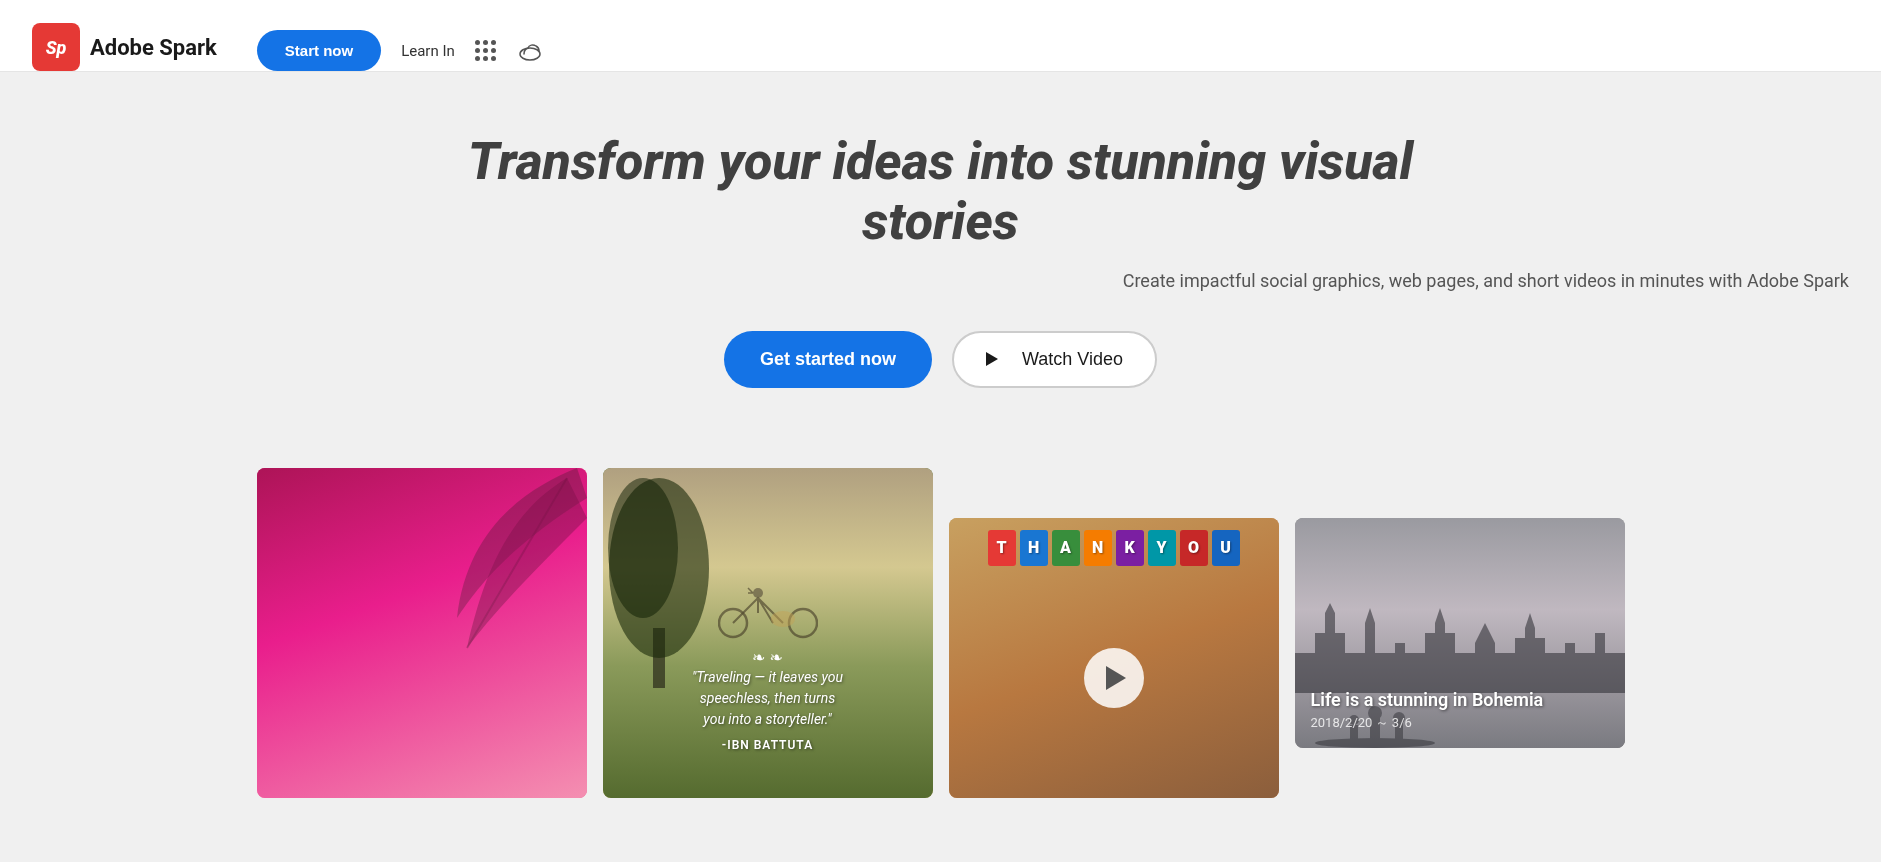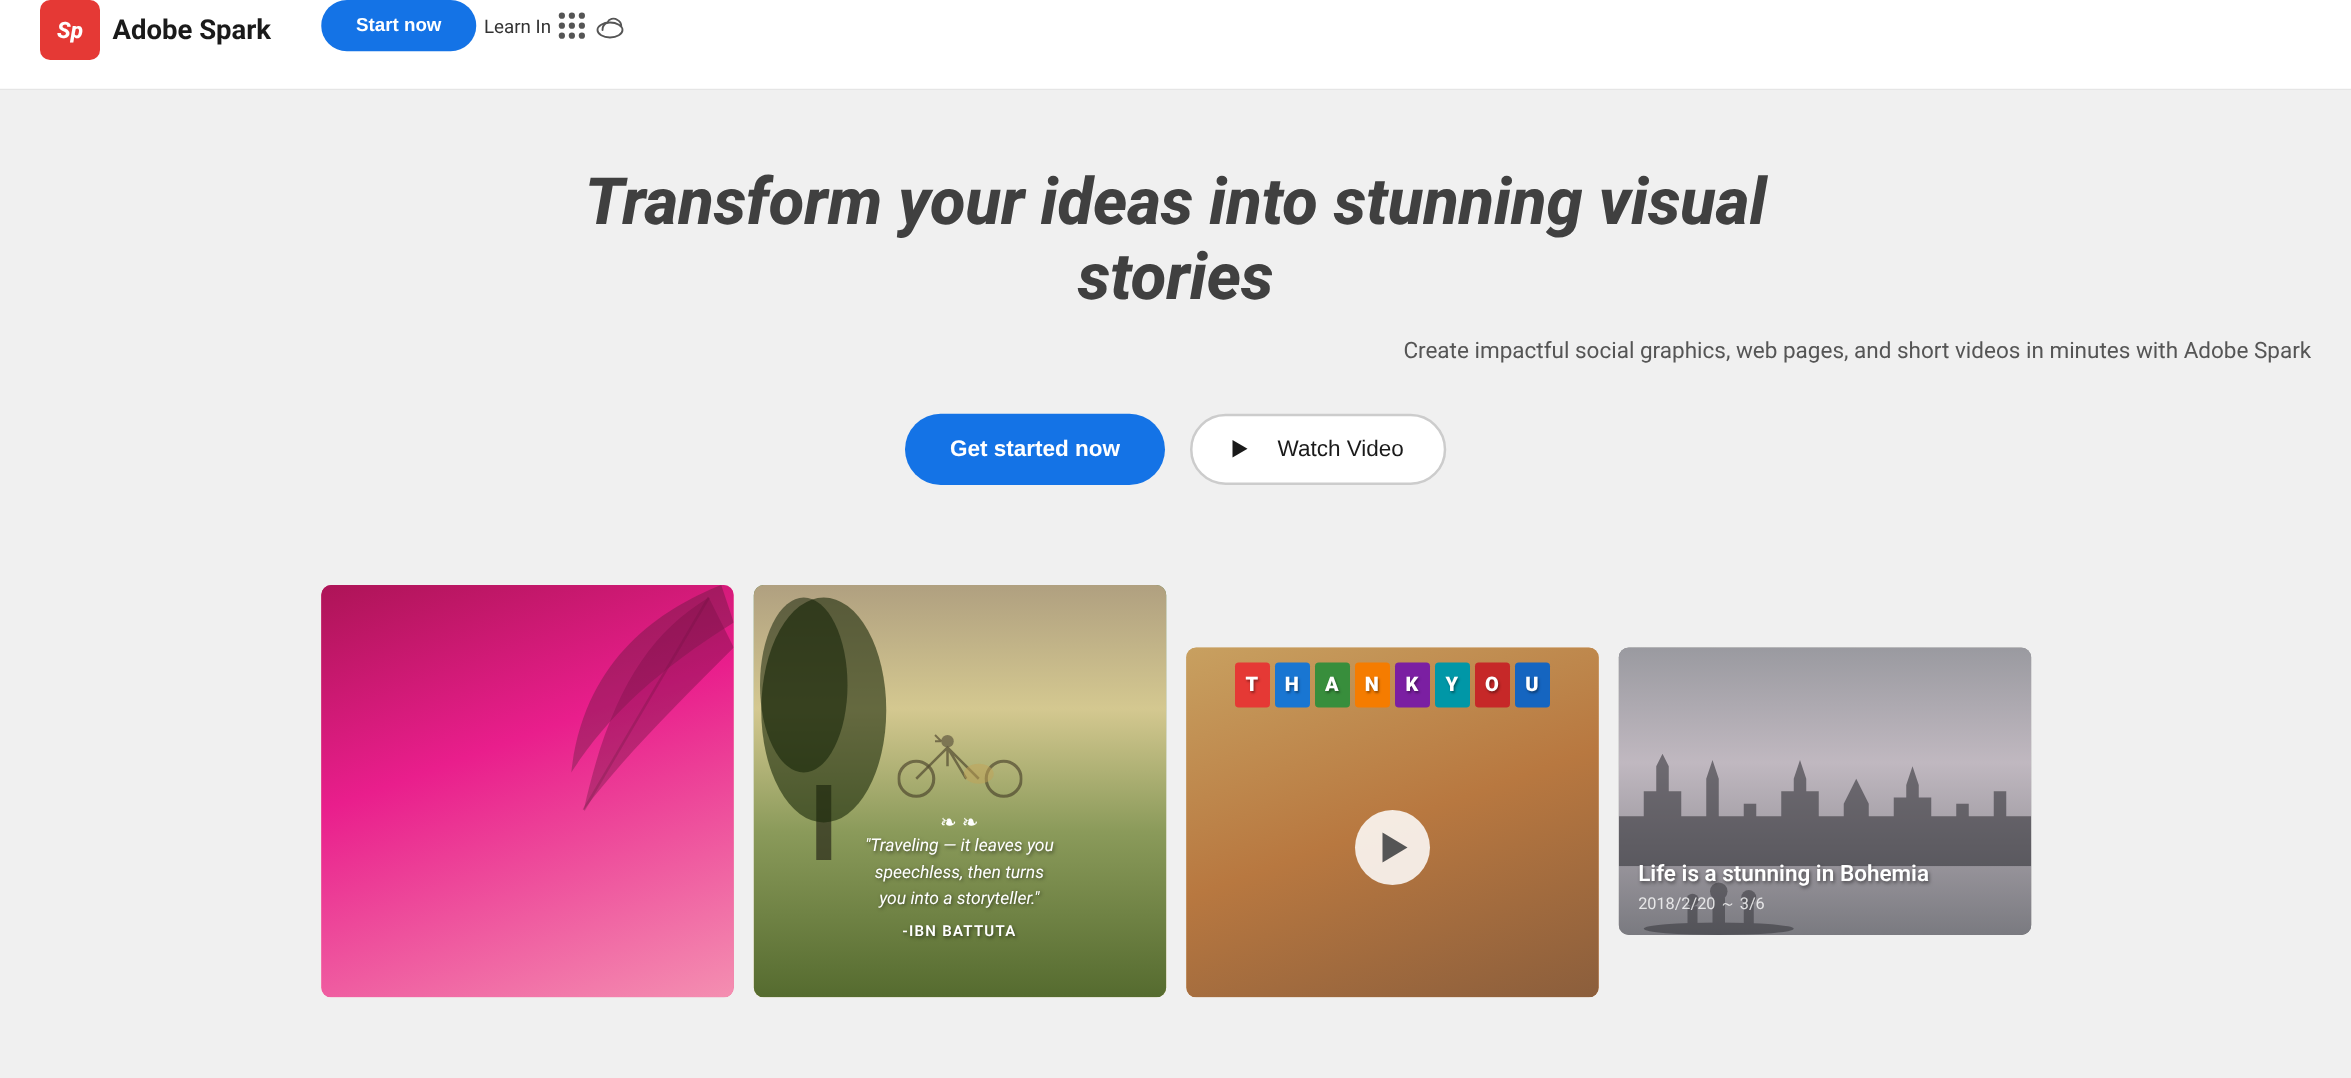--- a/index.html
+++ b/index.html
@@ -2,21 +2,21 @@
 <html><head>
   <meta charset="utf-8">
   <style>
     * { margin: 0; padding: 0; box-sizing: border-box; }
     body { font-family: -apple-system, BlinkMacSystemFont, 'Segoe UI', Roboto, Arial, sans-serif; background: #f0f0f0; }
 
     
     .navbar {
       background: #fff;
       display: flex;
-      align-items: flex-start;
+      align-items: flex-end;
       padding: 0 32px;
       height: 72px;
       border-bottom: 1px solid #e5e5e5;
       position: relative;
       z-index: 10;
     }
     .logo-area {
       display: flex;
       align-items: center;
       gap: 10px;
@@ -56,21 +56,21 @@
       cursor: pointer;
     }
     .nav-link-with-arrow {
       display: flex;
       align-items: center;
       gap: 4px;
     }
     .nav-right {
       display: flex;
       align-items: center;
-      gap: 6px;
+      gap: 20px;
     }
     .sign-in-link {
       font-size: 15px;
       color: #333;
       text-decoration: none;
       cursor: pointer;
     }
     .start-now-btn {
       background: #1473e6;
       color: #fff;

